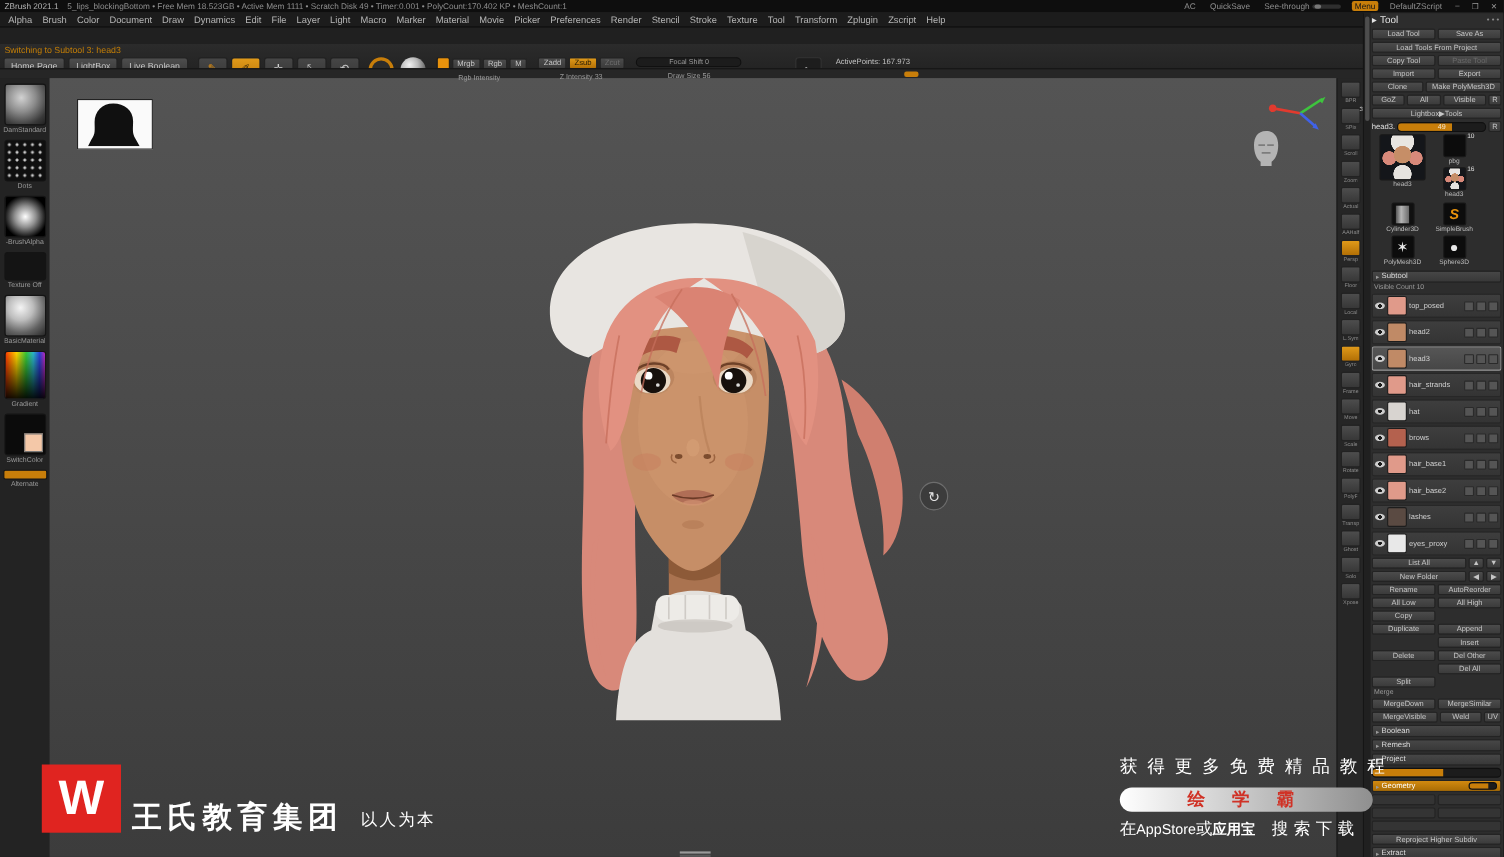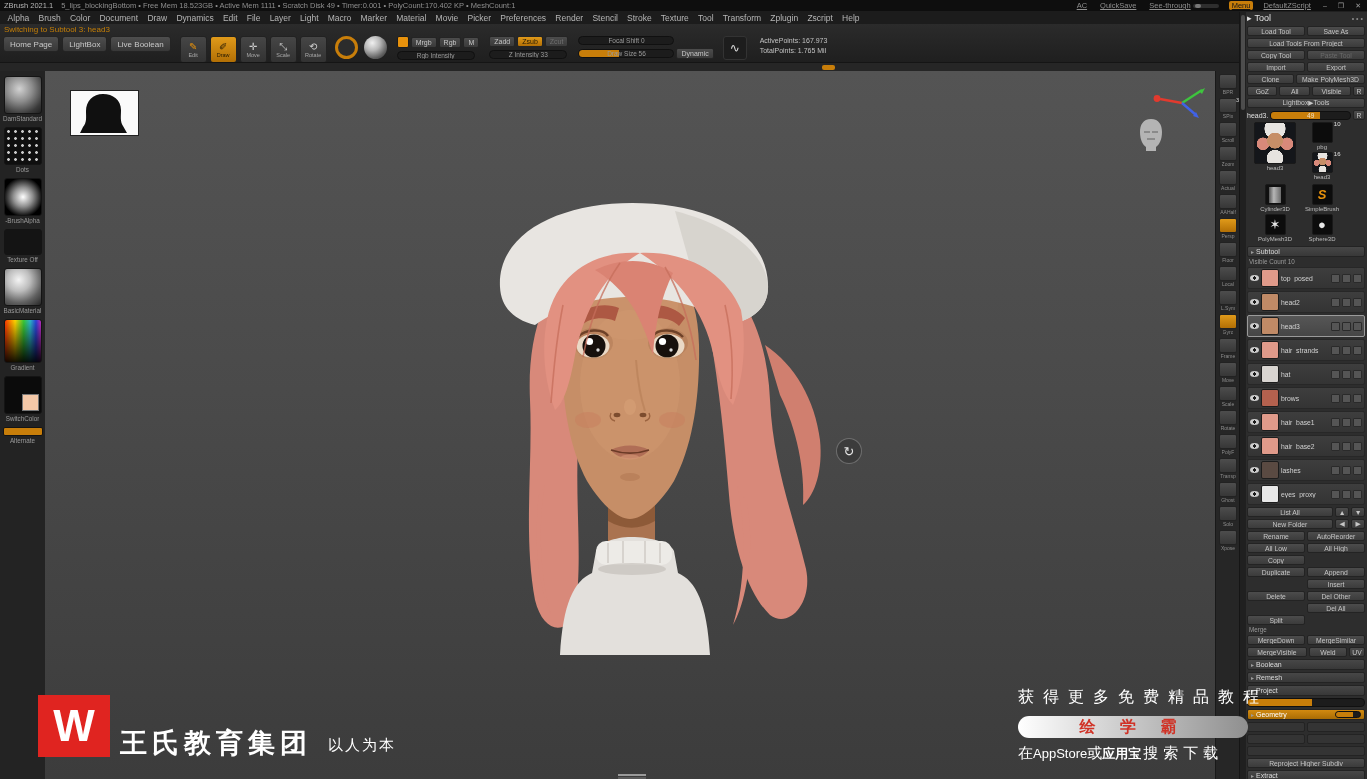--- a/index.html
+++ b/index.html
@@ -4,34 +4,34 @@
 <style>
   html,body{margin:0;padding:0;background:#111;}
   #app{position:relative;width:1367px;height:779px;overflow:hidden;background:#202020;
        font-family:"Liberation Sans",sans-serif;color:#c8c8c8;user-select:none;}
 
   
   .titlebar{position:absolute;top:0;left:0;right:0;height:11px;background:#0e0e0e;
     display:flex;align-items:center;gap:8px;padding:0 4px;font-size:7.5px;color:#8f8f8f;white-space:nowrap;}
   .titlebar .app{color:#b5b5b5;}
   .titlebar .right{margin-left:auto;display:flex;align-items:center;gap:7px;}
-  .chip{padding:0 3px;border-radius:2px;text-decoration:underline;}
+  .chip{padding:0 3px;border-radius:2px;}
   .chip.orange{background:#c87e0a;color:#151515;}
   .seethru-track{display:inline-block;width:26px;height:4px;background:#2e2e2e;border-radius:2px;vertical-align:middle;margin-left:2px;position:relative;}
   .seethru-track i{position:absolute;left:2px;top:0;width:6px;height:4px;background:#777;border-radius:2px;}
   .winbtn{color:#9a9a9a;font-size:7px;padding:0 2px;}
 
   
   .menubar{position:absolute;top:11px;left:0;right:127px;height:13px;background:#1c1c1c;
     display:flex;align-items:center;padding:0 3px;border-bottom:1px solid #0d0d0d;}
   .menus{display:flex;}
   .menu-item{font-size:8.5px;color:#b6b6b6;padding:0 4.6px;white-space:nowrap;}
 
   
-  .toolbar{position:absolute;top:24px;left:0;right:127px;height:38px;background:linear-gradient(#2b2b2b,#1f1f1f);}
+  .toolbar{position:absolute;top:40px;left:0;right:127px;height:38px;background:linear-gradient(#2b2b2b,#1f1f1f);}
   .status{position:absolute;top:1px;left:4px;font-size:8px;color:#c57f06;}
   .controls{position:absolute;top:12px;left:3px;display:flex;align-items:flex-start;gap:3px;}
   .btn{background:linear-gradient(#4e4e4e,#383838);border:1px solid #242424;border-radius:3px;
        color:#c9c9c9;font-size:8px;height:16px;display:flex;align-items:center;justify-content:center;
        padding:0 6px;white-space:nowrap;box-sizing:border-box;}
   .mode{width:25px;height:25px;border-radius:3px;background:linear-gradient(#464646,#323232);
         border:1px solid #222;display:flex;flex-direction:column;align-items:center;justify-content:center;gap:0;}
   .mode .g{font-size:10px;line-height:10px;color:#cfcfcf;}
   .mode .l{font-size:5.5px;color:#aaa;line-height:6px;}
   .mode.edit .g{color:#e8920c;}
@@ -158,21 +158,21 @@
   .slogan{font-size:15px;letter-spacing:2px;padding-bottom:2px;}
   .since{font-size:16px;letter-spacing:17px;margin-top:12px;white-space:nowrap;}
   .wm-right{position:absolute;left:1018px;bottom:16px;width:335px;z-index:60;color:#fff;}
   .wr1{font-size:16px;letter-spacing:9px;white-space:nowrap;}
   .brandbar{margin-top:8px;width:230px;height:22px;background:linear-gradient(90deg,#ffffff,#8f8f8f);
             display:flex;align-items:center;justify-content:center;border-radius:11px;}
   .brand{color:#d03226;font-weight:bold;font-size:16px;letter-spacing:10px;}
   .wr2{margin-top:6px;display:flex;align-items:baseline;font-size:15px;white-space:nowrap;}
   .wr2 .big{font-size:13px;}
   .wr2 .bold{font-weight:bold;}
-  .wr2 .sp{letter-spacing:5px;margin-left:2px;}
+  .wr2 .sp{letter-spacing:5px;margin-left:15px;}
 </style>
 </head>
 <body>
 
 <div id="app">
 
   <div class="titlebar">
     <span class="app">ZBrush 2021.1</span>
     <span>5_lips_blockingBottom • Free Mem 18.523GB • Active Mem 1111 • Scratch Disk 49 • Timer:0.001 • PolyCount:170.402 KP • MeshCount:1</span>
     <span class="right">

